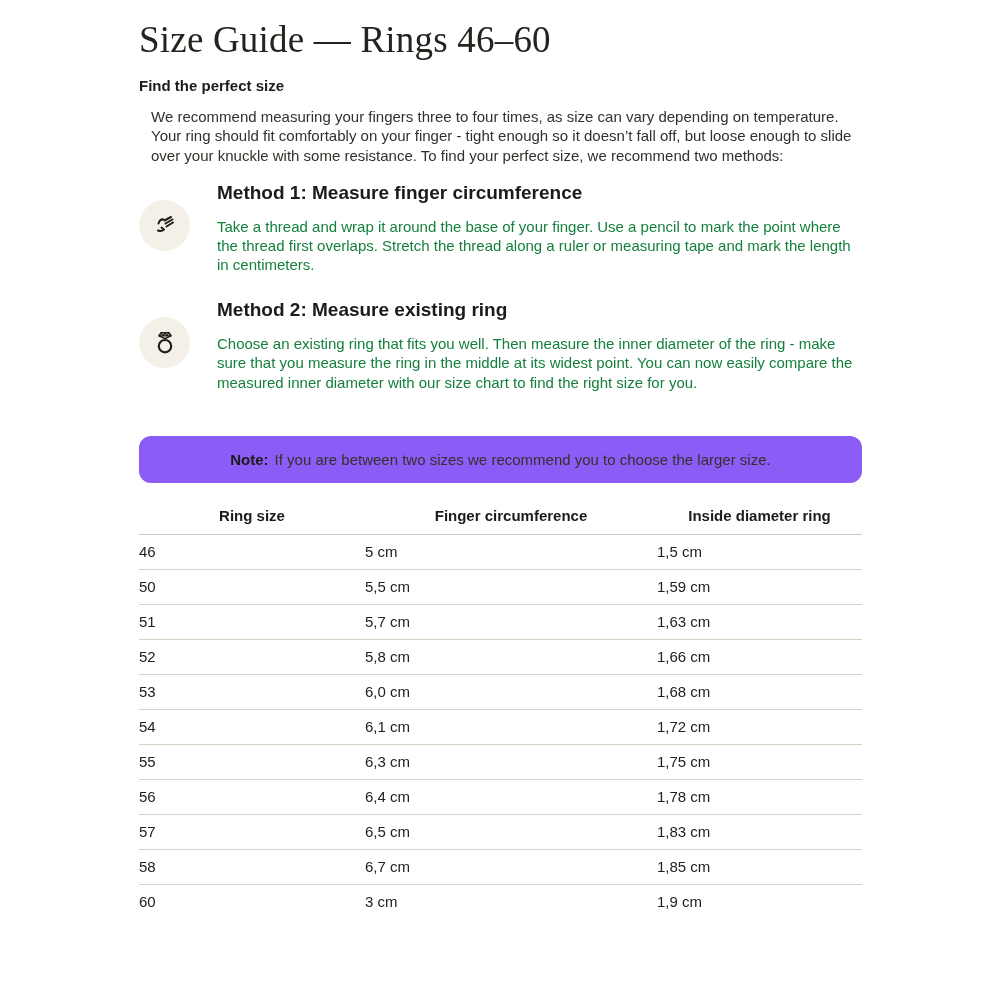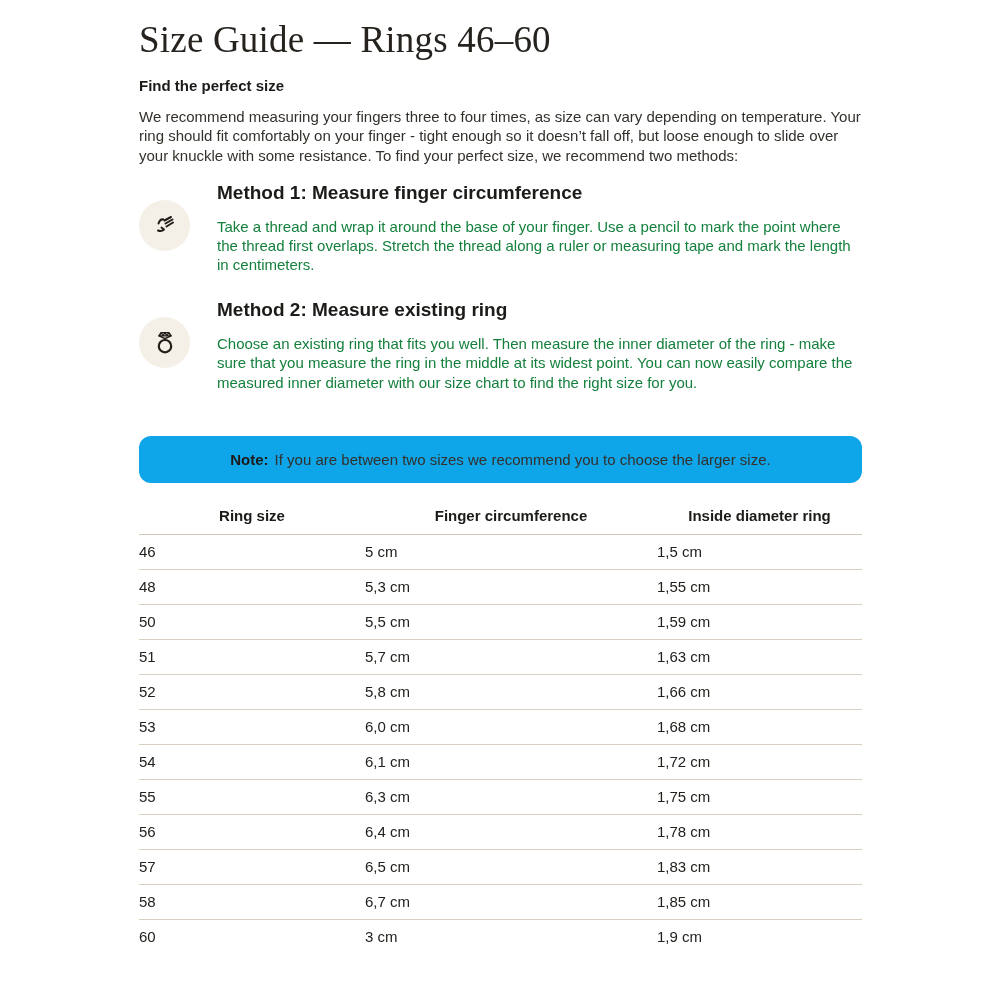--- a/index.html
+++ b/index.html
@@ -28,21 +28,21 @@
     font-size: 15px;
     font-weight: 700;
     color: #1d1b18;
     line-height: 1.1;
     margin: 0 0 13px 0;
   }
   .intro {
     font-size: 15px;
     line-height: 19.2px;
     color: #34302b;
-    margin: 0 0 18px 0;
+    margin: 0 0 18px 12px;
     max-width: 730px;
   }
   .method {
     display: flex;
     gap: 27px;
     margin-bottom: 26px;
   }
   .method-2 { margin-bottom: 44px; }
   .icon-circle {
     flex: none;
@@ -63,21 +63,21 @@
     line-height: 1.1;
     margin: 0 0 13px 0;
   }
   .method-body {
     font-size: 15px;
     line-height: 19.2px;
     color: #15803d;
     margin: 0;
   }
   .note-box {
-    background: #0ea5e9;
+    background: #8b5cf6;
     border-radius: 12px;
     padding: 14px 20px;
     text-align: center;
     font-size: 15px;
     line-height: 19.5px;
     color: #34302b;
     margin-bottom: 24px;
   }
   .note-label {
     font-weight: 700;
@@ -171,25 +171,20 @@
         <th>Inside diameter ring</th>
       </tr>
     </thead>
     <tbody>
         <tr>
           <td>46</td>
           <td>5 cm</td>
           <td>1,5 cm</td>
         </tr>
         <tr>
-          <td>48</td>
-          <td>5,3 cm</td>
-          <td>1,55 cm</td>
-        </tr>
-        <tr>
           <td>50</td>
           <td>5,5 cm</td>
           <td>1,59 cm</td>
         </tr>
         <tr>
           <td>51</td>
           <td>5,7 cm</td>
           <td>1,63 cm</td>
         </tr>
         <tr>

